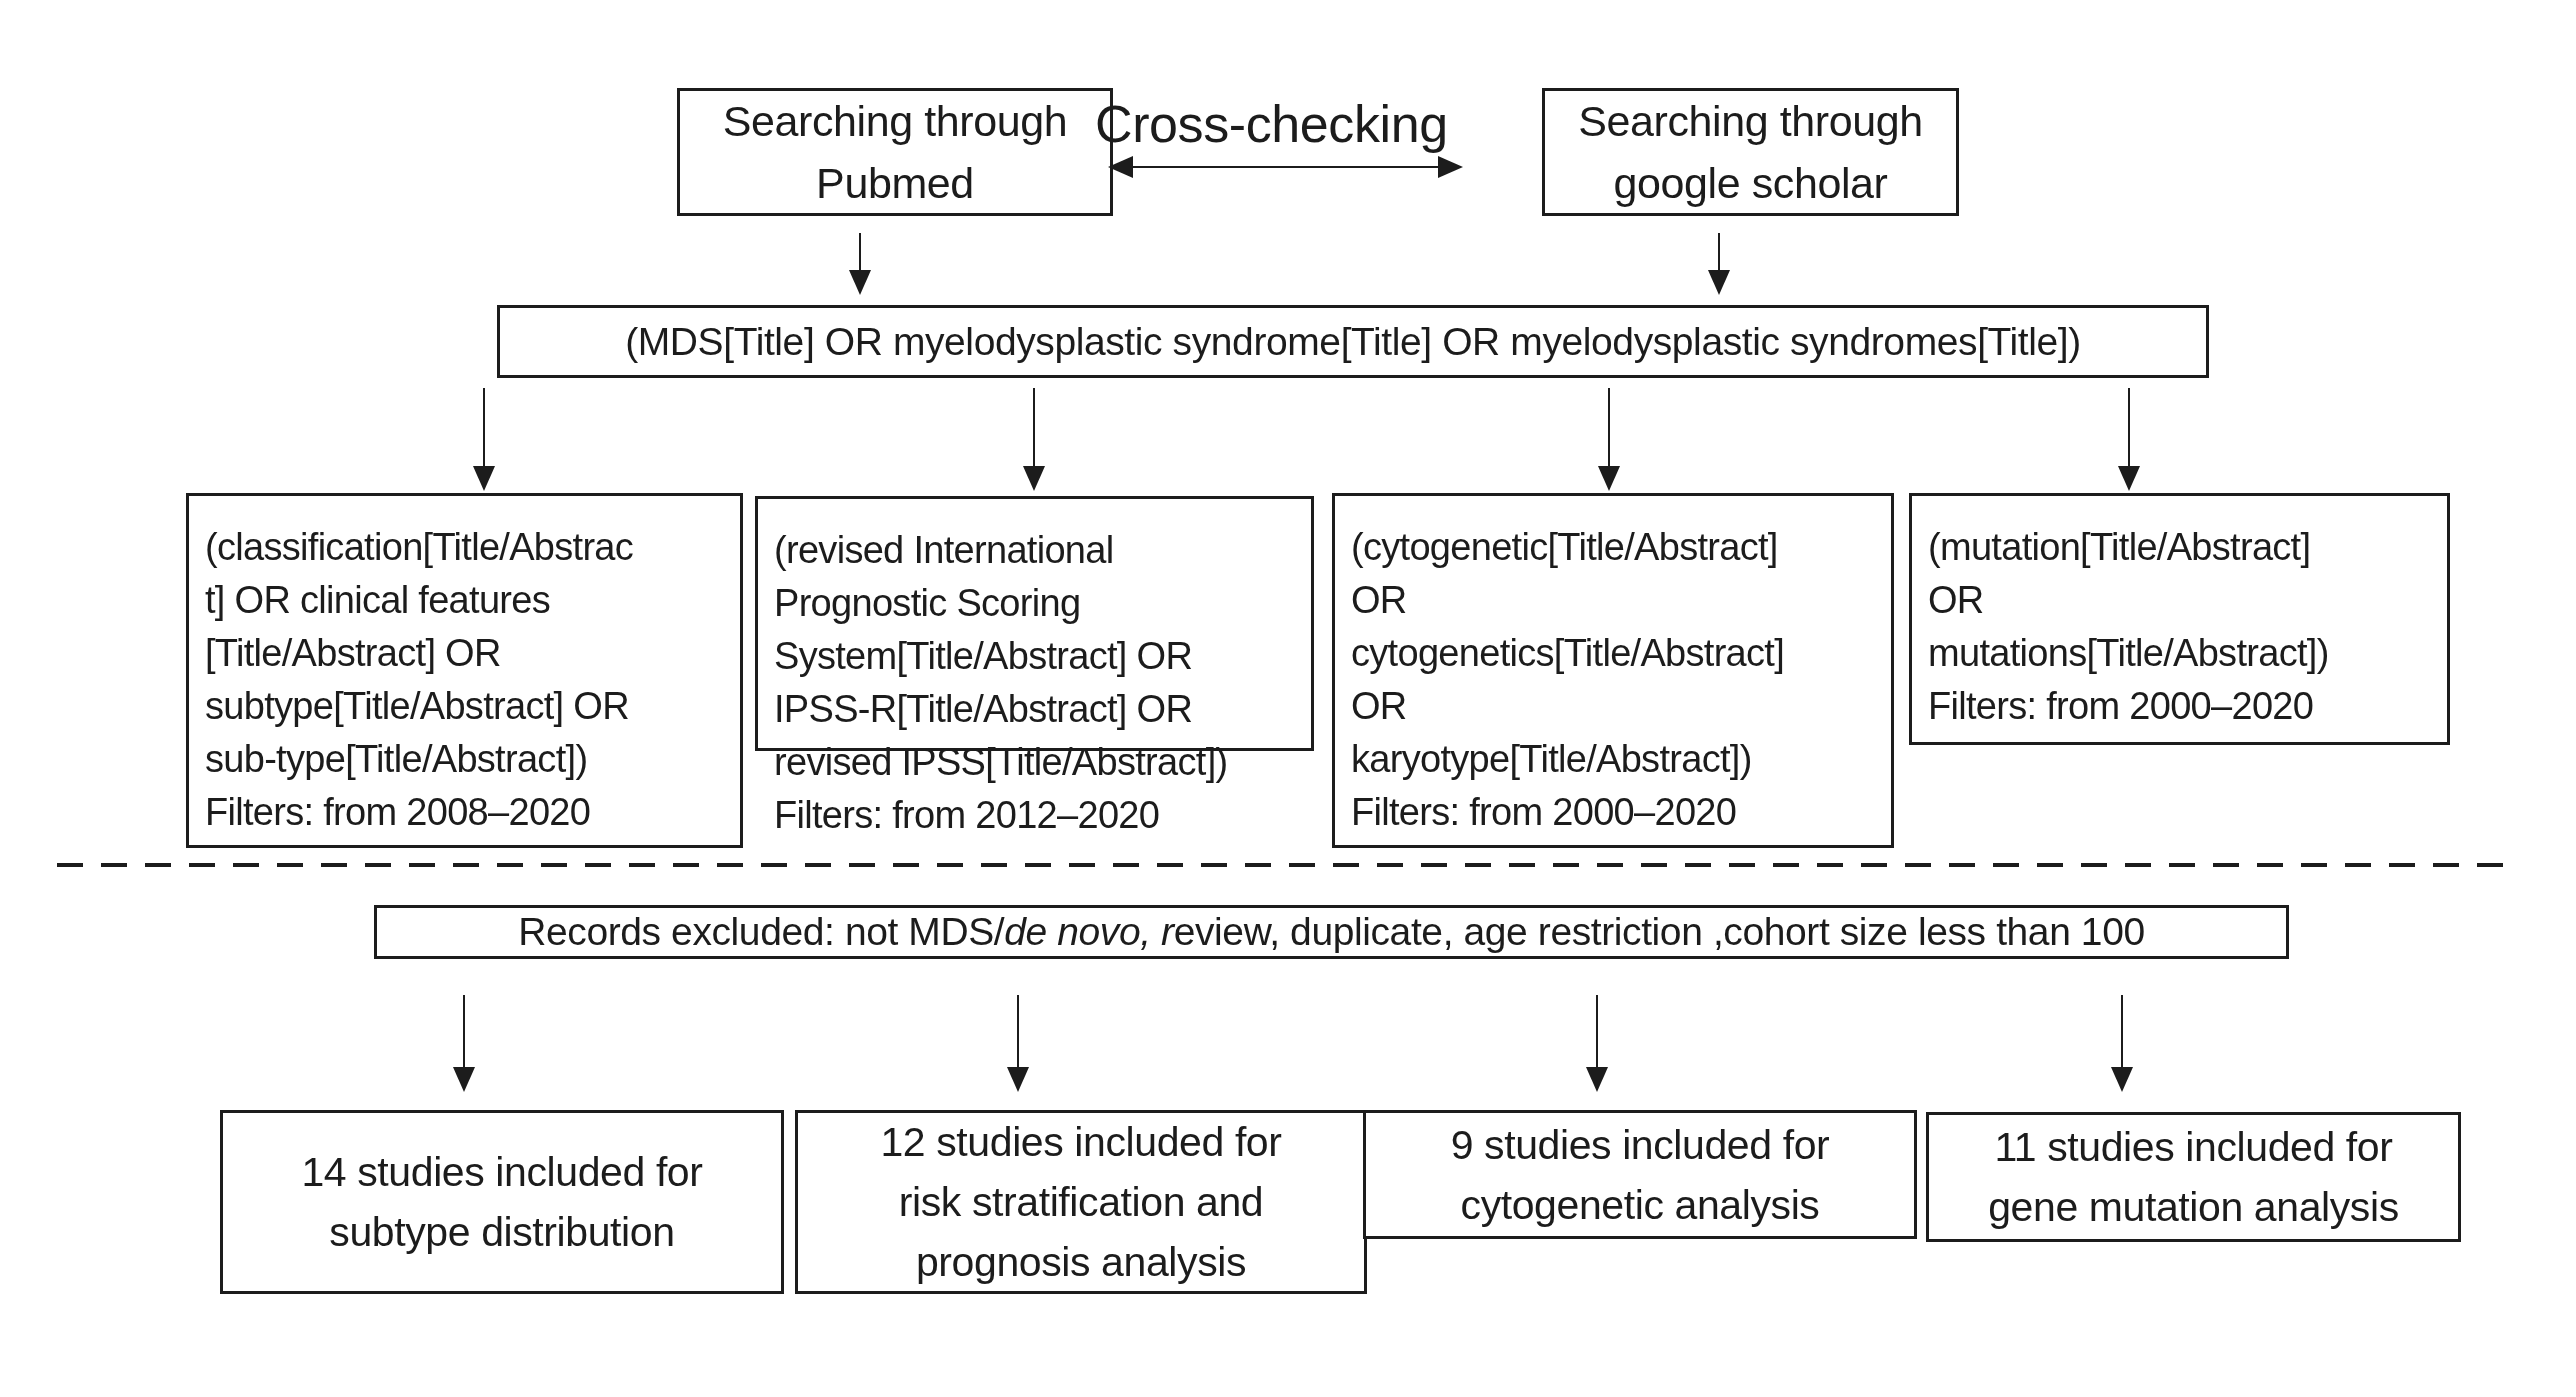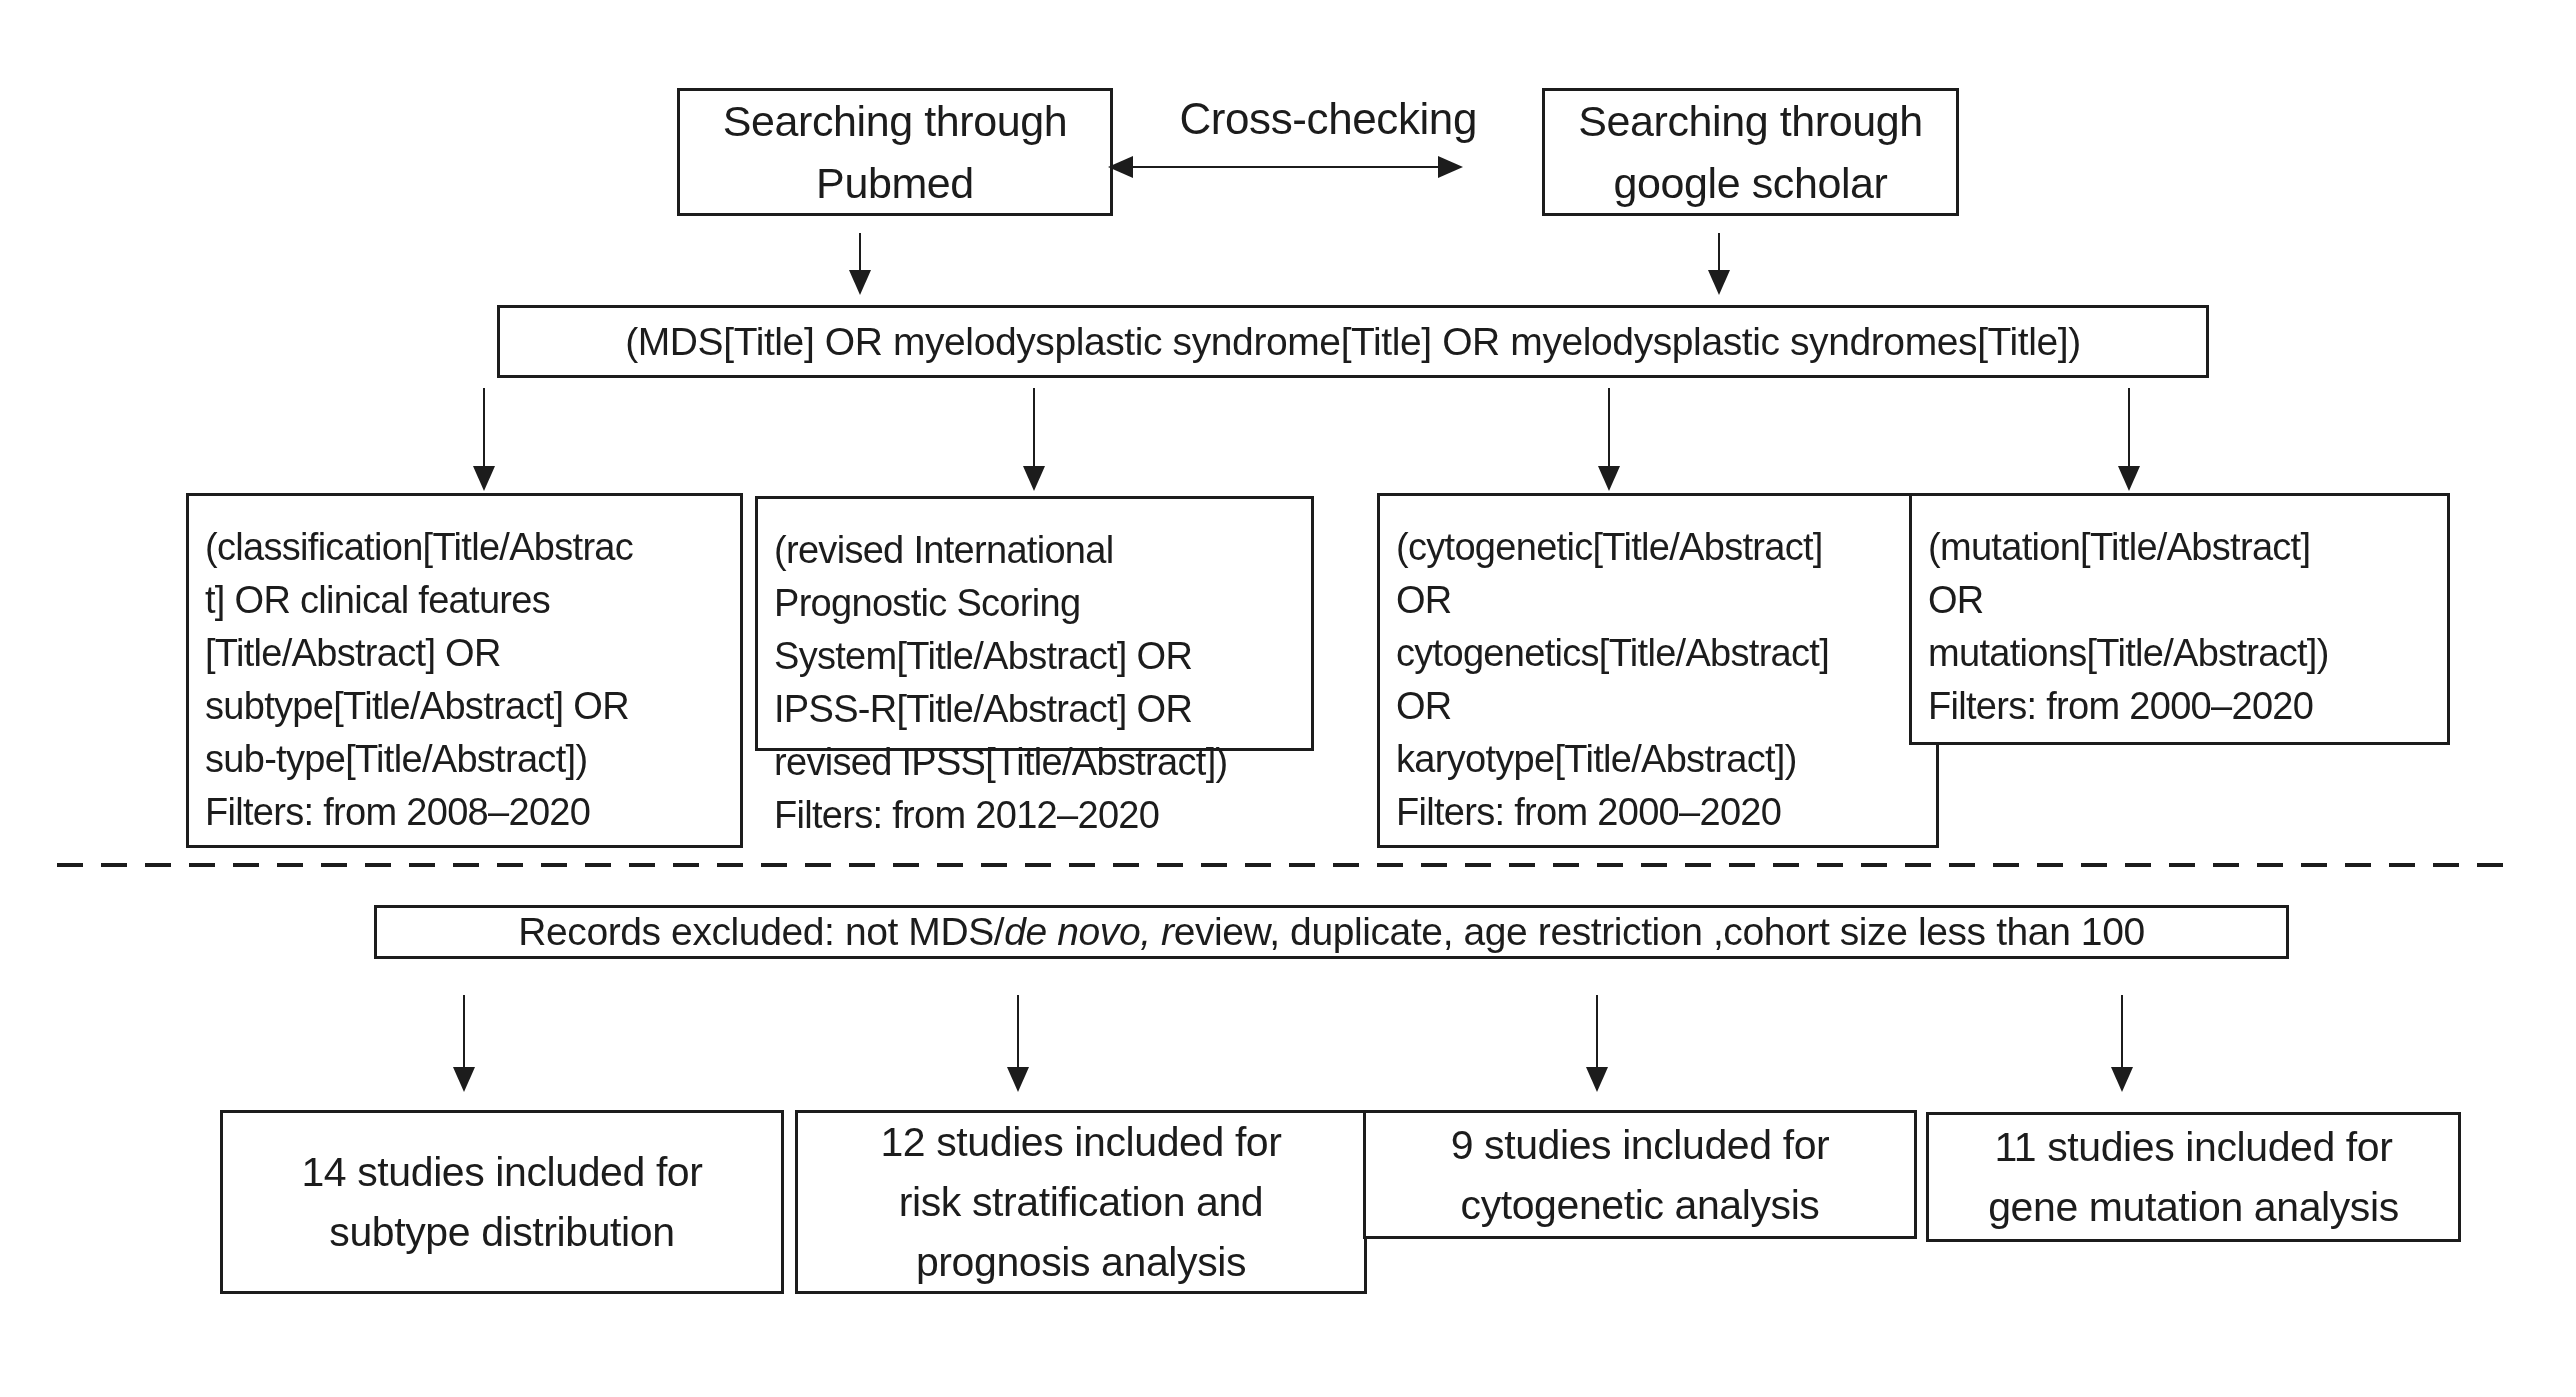--- a/index.html
+++ b/index.html
@@ -30,23 +30,23 @@
     text-align: center;
     margin-left: 36px;
   }
   .toplabel {
     font-size: 43px;
     line-height: 62px;
     letter-spacing: -0.4px;
   }
   .crosslabel {
     position: absolute;
-    font-size: 44px;
-    letter-spacing: -0.4px;
-    text-align: right;
+    font-size: 52px;
+    letter-spacing: -0.4px;
+    text-align: left;
   }
   .querytext {
     font-size: 39px;
     letter-spacing: -0.4px;
     white-space: nowrap;
   }
   .filtertext {
     position: absolute;
     inset: 0;
     padding: 25px 16px;
@@ -200,21 +200,21 @@
   <div class="box" style="left:755px; top:496px; width:559px; height:255px;">
     <div class="filtertext">
         <div>(revised International</div>
         <div>Prognostic Scoring</div>
         <div>System[Title/Abstract] OR</div>
         <div>IPSS-R[Title/Abstract] OR</div>
         <div>revised IPSS[Title/Abstract])</div>
         <div>Filters: from 2012–2020</div>
       </div>
   </div>
-  <div class="box" style="left:1332px; top:493px; width:562px; height:355px;margin-left:45px;">
+  <div class="box" style="left:1332px; top:493px; width:562px; height:355px;">
     <div class="filtertext">
         <div>(cytogenetic[Title/Abstract]</div>
         <div>OR</div>
         <div>cytogenetics[Title/Abstract]</div>
         <div>OR</div>
         <div>karyotype[Title/Abstract])</div>
         <div>Filters: from 2000–2020</div>
       </div>
   </div>
   <div class="box" style="left:1909px; top:493px; width:541px; height:252px;">

